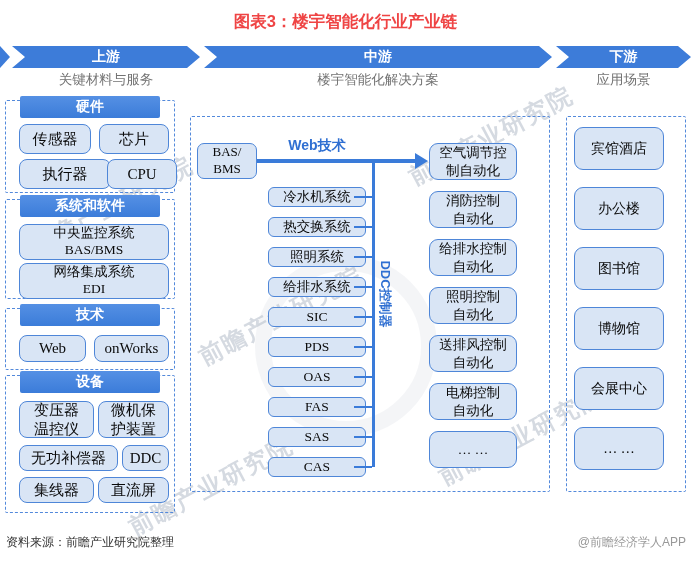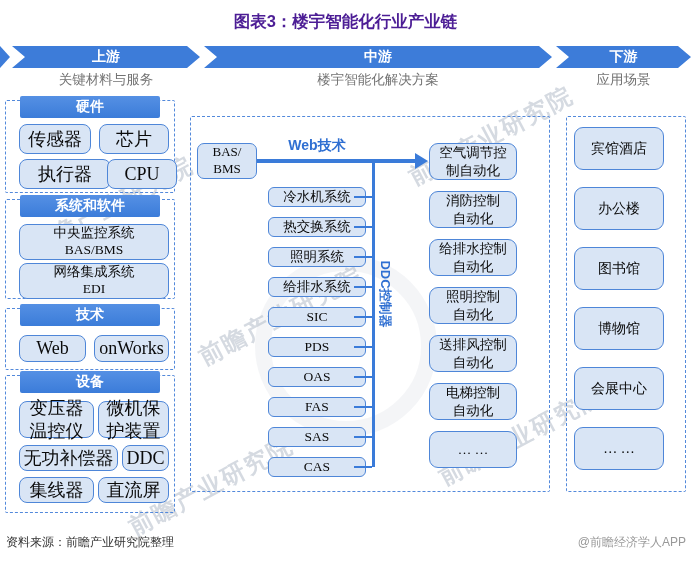--- a/index.html
+++ b/index.html
@@ -3,21 +3,21 @@
 <meta charset="utf-8">
 <style>
   html,body{margin:0;padding:0;background:#fff;}
   #page{
     position:relative;width:691px;height:561px;background:#ffffff;
     font-family:"Liberation Sans","DejaVu Sans",sans-serif;color:#111;
     overflow:hidden;
   }
   .abs{position:absolute;}
   
-  .title{left:0;top:11px;width:691px;text-align:center;font-size:16.5px;font-weight:bold;color:#4c1d95;}
+  .title{left:0;top:11px;width:691px;text-align:center;font-size:16.5px;font-weight:bold;color:#ef4444;}
   
   .banner{
     height:22px;background:#3d7cd9;color:#fff;font-weight:bold;font-size:14px;
     display:flex;align-items:center;justify-content:center;
     clip-path:polygon(0 0, calc(100% - 13px) 0, 100% 50%, calc(100% - 13px) 100%, 0 100%, 13px 50%);
   }
   .tailtip{width:10px;height:22px;background:#3d7cd9;clip-path:polygon(0 0,100% 50%,0 100%);}
   .subtitle{top:71px;text-align:center;font-size:13.5px;color:#737373;}
   
   .dashed{border:1.6px dashed #5389db;border-radius:2px;box-sizing:border-box;}
@@ -25,21 +25,21 @@
   .sec-head{
     background:linear-gradient(#5590e4,#3b7cd9);color:#fff;font-weight:bold;font-size:14px;
     height:22px;display:flex;align-items:center;justify-content:center;border-radius:2px;
   }
   
   .box,.sys-box,.ctl-box,.scene-box,.bas-box{
     background:#d9e5f5;border:1.4px solid #4e86d8;box-sizing:border-box;
     display:flex;align-items:center;justify-content:center;text-align:center;
     color:#0a0a0a;font-family:"Liberation Serif","DejaVu Serif",serif;
   }
-  .box{border-radius:8px;font-size:18px;line-height:1.25;}
+  .box{border-radius:8px;font-size:15px;line-height:1.25;}
   .pre{white-space:pre-line;}
   .sys-box{border-radius:6px;font-size:13.5px;width:98px;height:20px;left:65px;margin-left:12px;}
   .ctl-box{border-radius:9px;font-size:13.5px;line-height:1.3;width:88px;height:37px;left:238px;}
   .scene-box{border-radius:9px;font-size:14px;width:90px;height:43px;left:7px;}
   .bas-box{border-radius:7px;font-size:13px;line-height:1.3;left:6px;top:26px;width:60px;height:36px;}
   
   .harrow{left:66px;top:42px;width:158px;height:4px;background:#3a7bd9;}
   .arrowhead{left:224px;top:36px;width:0;height:0;border-left:13px solid #3a7bd9;border-top:8px solid transparent;border-bottom:8px solid transparent;}
   .vline{left:181px;top:44px;width:2.5px;height:306px;background:#3a7bd9;}
   .stub{left:163px;width:18px;height:1.6px;background:#3a7bd9;}

